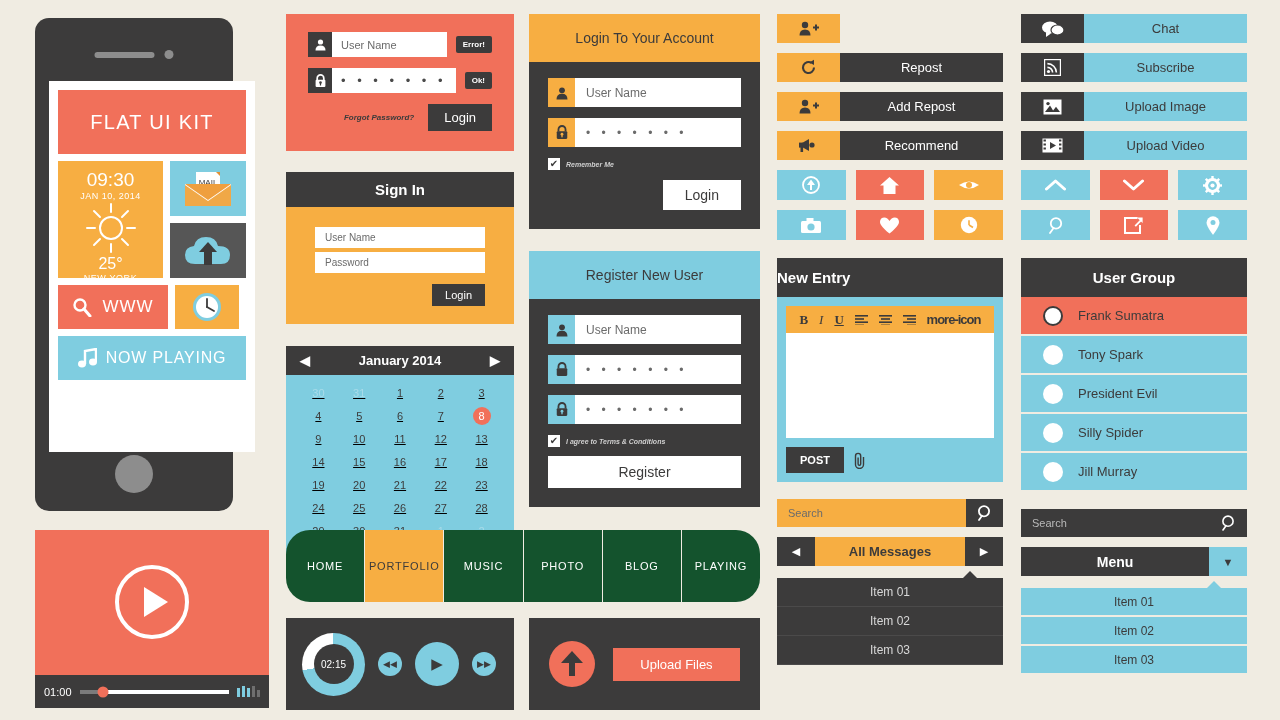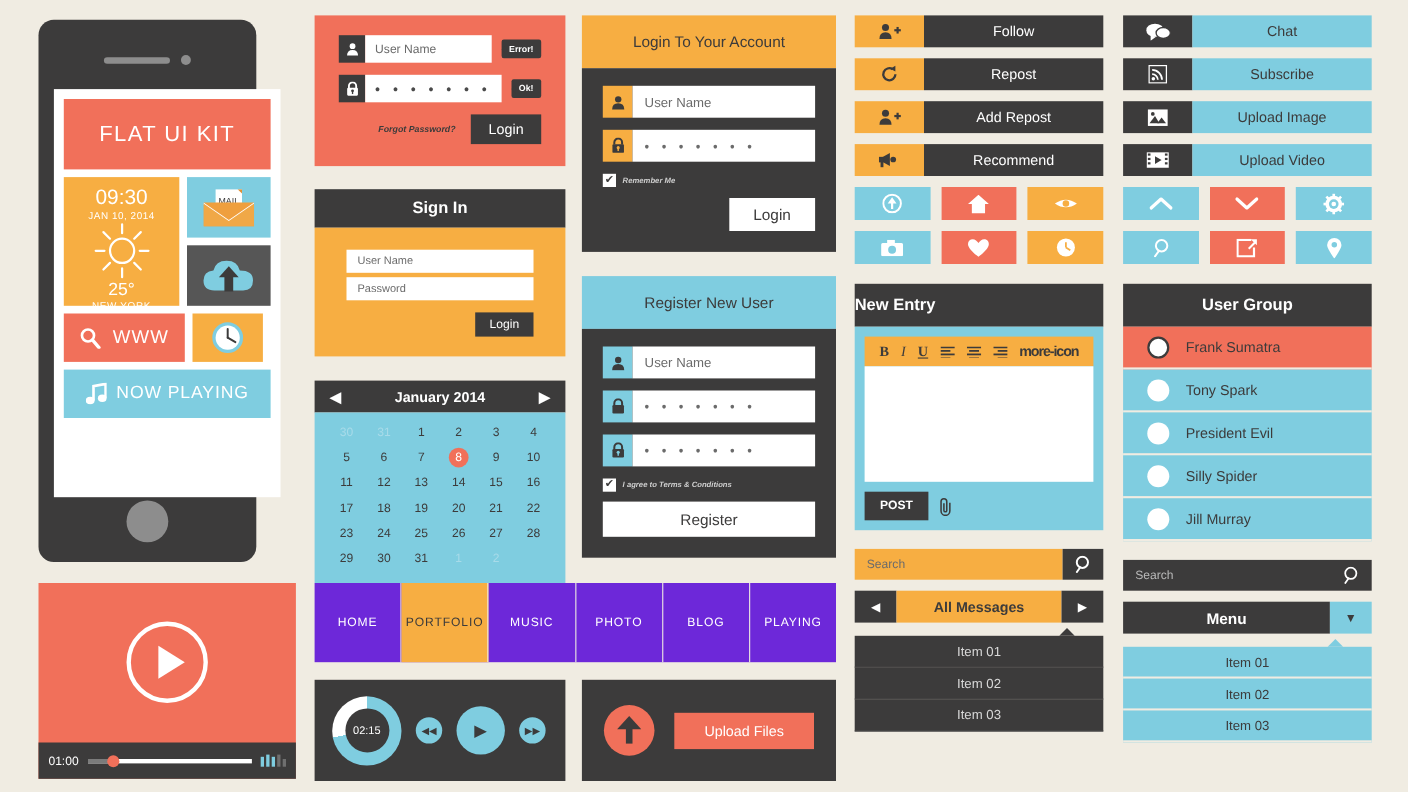--- a/index.html
+++ b/index.html
@@ -64,21 +64,21 @@
   #signin-body { background: #f7ae42; padding: 20px 29px 18px; }
   .plain-inp { background: #fff; height: 21px; display: flex; align-items: center;
                padding-left: 10px; font-size: 10px; color: #6b6b6b; margin-bottom: 4px; }
   #signin-btnrow { display: flex; justify-content: flex-end; margin-top: 11px; }
   #signin-btn { background: #3c3b3b; color: #fff; font-size: 11px; padding: 5px 13px; }
 
   #cal-card { margin-top: 22px; }
   #cal-head { background: #3c3b3b; color: #fff; display: flex; align-items: center;
               justify-content: space-between; padding: 7px 14px; font-size: 13px; font-weight: bold; }
   #cal-body { background: #7fcde0; padding: 9px 12px 13px; }
-  #cal-grid { display: grid; grid-template-columns: repeat(6, 1fr); row-gap: 5px; }
+  #cal-grid { display: grid; grid-template-columns: repeat(5, 1fr); row-gap: 5px; text-decoration: underline; }
   .cal-d { text-align: center; font-size: 11px; color: #3c3b3b; line-height: 18px; }
   .cal-d.muted { color: #a8dbe9; }
   .cal-d.sel span { display: inline-block; width: 18px; height: 18px; line-height: 18px;
                     border-radius: 50%; background: #f1705a; color: #fff; }
 
   
   #c3 { left: 529px; top: 14px; width: 231px; }
   .card-head { text-align: center; font-size: 14px; color: #3c3b3b; padding: 16px 0; }
   #lta-head { background: #f7ae42; }
   #lta-body { background: #3c3b3b; padding: 16px 19px 19px; }
@@ -169,21 +169,21 @@
               display: flex; align-items: center; padding: 0 9px; gap: 8px; }
   #vid-time { color: #fff; font-size: 11px; }
   #vid-track { flex: 1; height: 4px; background: #fff; position: relative; }
   #vid-track .elapsed { position: absolute; left: 0; top: 0; height: 4px; width: 16%; background: #7b7b7b; }
   #vid-knob { position: absolute; left: 16%; top: 50%; transform: translate(-50%,-50%);
               width: 11px; height: 11px; border-radius: 50%; background: #f1705a; }
   #vol { display: flex; gap: 2px; align-items: flex-end; }
   #vol i { display: block; width: 3px; background: #7fcde0; }
 
   
-  #nav { left: 286px; top: 530px; width: 474px; height: 72px; background: #6d28d9; display: flex; }
+  #nav { left: 286px; top: 530px; width: 474px; height: 72px; background: #14532d; display: flex; border-radius: 24px; }
   .nav-item { flex: 1; display: flex; align-items: center; justify-content: center;
               font-size: 11px; color: #fff; letter-spacing: .8px; border-right: 1px solid #f0ece2; }
   .nav-item:last-child { border-right: 0; }
   .nav-item.active { background: #f7ae42; color: #3c3b3b; }
 
   #music { left: 286px; top: 618px; width: 228px; height: 92px; background: #3c3b3b;
            display: flex; align-items: center; gap: 13px; padding-left: 16px; }
   #ring { width: 63px; height: 63px; border-radius: 50%; position: relative;
           background: conic-gradient(#7fcde0 0deg 260deg, #ffffff 260deg 360deg); }
   #ring-in { position: absolute; left: 50%; top: 50%; transform: translate(-50%,-50%);
@@ -458,21 +458,20 @@
   <div>
     <div class="sbtn">
       <div class="sbtn-icon" style="background:#f7ae42">
         <svg width="20" height="15" viewBox="0 0 20 15">
             <circle cx="6" cy="4" r="3.2" fill="#3c3b3b"></circle>
             <path d="M0.5 14.5 Q0.5 8.4 6 8.4 Q11.5 8.4 11.5 14.5 Z" fill="#3c3b3b"></path>
             <rect x="14" y="5.5" width="6" height="2" fill="#3c3b3b"></rect>
             <rect x="16" y="3.5" width="2" height="6" fill="#3c3b3b"></rect>
           </svg>
       </div>
-      <div class="sbtn-lbl" style="background:#3c3b3b">Follow</div>
     </div>
     <div class="sbtn">
       <div class="sbtn-icon" style="background:#f7ae42">
         <svg width="17" height="17" viewBox="0 0 17 17">
             <path d="M14 8.5 A5.5 5.5 0 1 1 11.5 3.9" fill="none" stroke="#3c3b3b" stroke-width="2.1"></path>
             <polygon points="14,0.8 14,6 9.3,3.6" fill="#3c3b3b"></polygon>
           </svg>
       </div>
       <div class="sbtn-lbl" style="background:#3c3b3b">Repost</div>
     </div>

